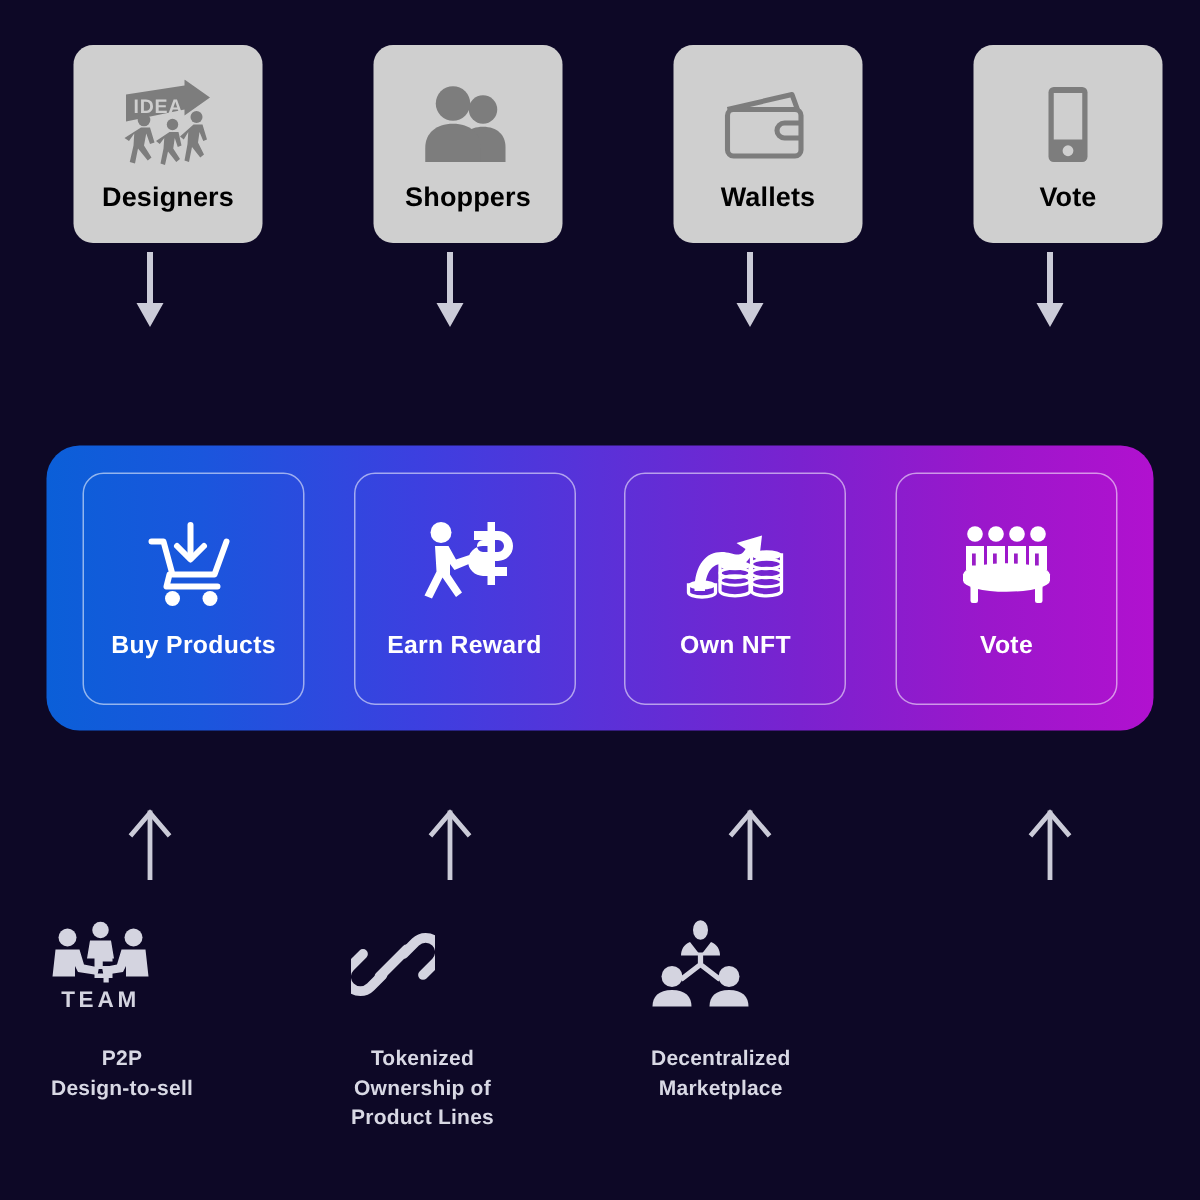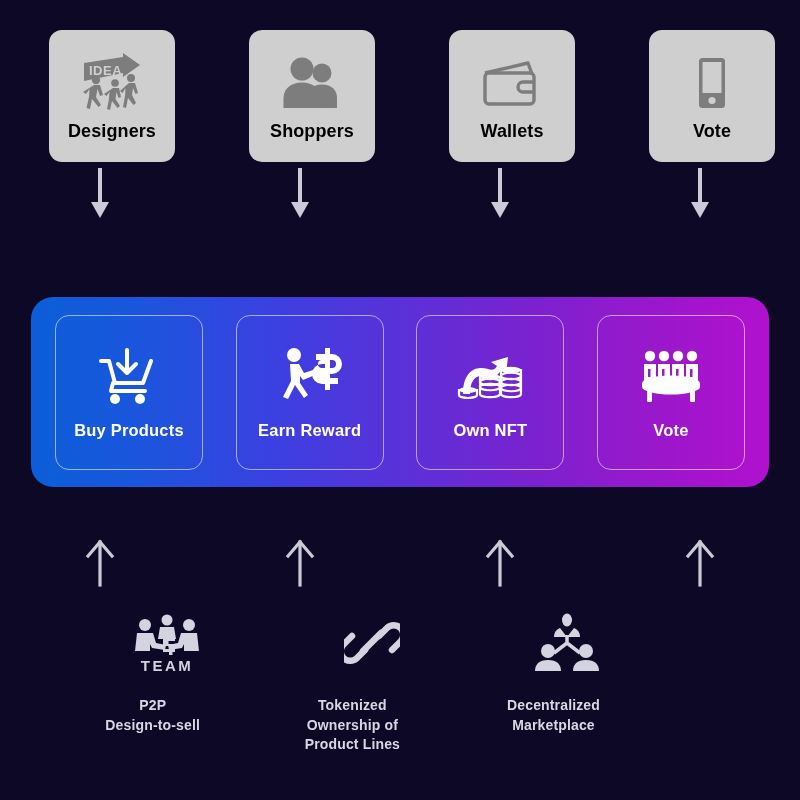--- a/index.html
+++ b/index.html
@@ -147,21 +147,21 @@
     position: absolute;
     top: 612px;
     left: 0;
     width: 800px;
     display: flex;
   }
   .feature-col {
     width: 200px;
     display: flex;
     flex-direction: column;
-    align-items: flex-end;
+    align-items: flex-start;
     padding-left: 34px;
   }
   .feature-icon {
     height: 62px;
     display: flex;
     align-items: center;
     justify-content: center;
   }
   .feature-icon svg { display: block; }
   .feature-label {

